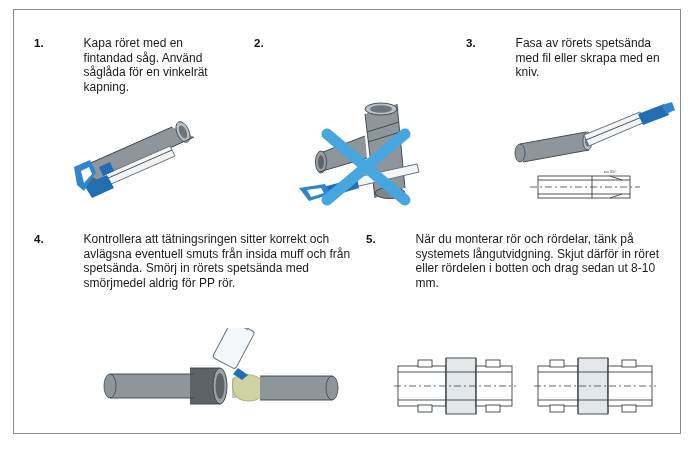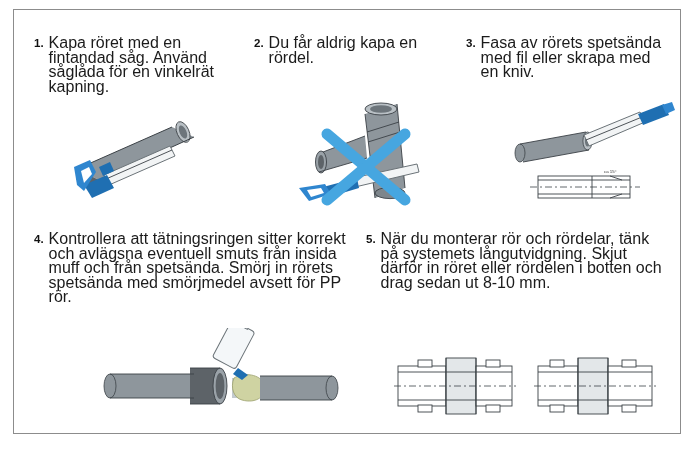--- a/index.html
+++ b/index.html
@@ -33,23 +33,24 @@
   }
   .step-num {
     font-weight: bold;
     font-size: 11.5px;
     color: #111111;
     margin-right: 5px;
     line-height: 14.5px;
     flex: 0 0 auto;
   }
   .step-text {
-    font-size: 16px;
+    font-size: 12px;
     line-height: 14.6px;
     color: #1b1b1b;
+    margin-left: 35px;
   }
 
   
   #step1 { left: 20px;  top: 26px;  width: 200px; }
   #step2 { left: 240px; top: 26px;  width: 210px; }
   #step3 { left: 452px; top: 26px;  width: 200px; }
   #step4 { left: 20px;  top: 222px; width: 320px; }
   #step5 { left: 352px; top: 222px; width: 300px; }
 
   .art {
@@ -102,21 +103,20 @@
       <path class="handle" d="M40 80 L63 70 L70 83 L48 93 Z"></path>
       <path class="handle-lt" d="M30 62 L46 55 L52 67 L40 86 L33 80 Z"></path>
       <path fill="#ffffff" d="M37 66 L45 62 L48 69 L40 78 Z"></path>
       <path class="handle" d="M55 62 L66 57 L70 66 L59 71 Z"></path>
     </g>
   </svg>
 
   <div class="step" id="step2">
     <div class="step-head">
       <span class="step-num">2.</span>
-      <span class="step-text">Du får aldrig kapa en rördel.</span>
     </div>
   </div>
 
   <svg class="art" style="left:265px; top:82px;" width="170" height="125" viewBox="0 0 170 125">
 
     <g>
 
       <path class="pipe-mid" d="M86 22 L118 12 L126 96 L96 106 Z"></path>
       <path class="pipe-dark" d="M86 22 L96 106 L96 106 L86 22 Z"></path>
       <ellipse cx="102" cy="17" rx="16" ry="6" fill="#b9c0c5" stroke="#3b4146" stroke-width="0.9"></ellipse>
@@ -175,21 +175,21 @@
       <line class="dash" x1="0" y1="19" x2="110" y2="19"></line>
       <path class="thin" d="M80 8 L92 12 M80 30 L92 26"></path>
       <path class="thin" d="M62 8 L62 30"></path>
       <text class="tinytext" x="74" y="5">ca 15°</text>
     </g>
   </svg>
 
   <div class="step" id="step4">
     <div class="step-head">
       <span class="step-num">4.</span>
-      <span class="step-text">Kontrollera att tätningsringen sitter korrekt och avlägsna eventuell smuts från insida muff och från spetsända. Smörj in rörets spetsända med smörjmedel avsett för PP rör.</span>
+      <span class="step-text">Kontrollera att tätningsringen sitter korrekt och avlägsna eventuell smuts från insida muff och från spetsända. Smörj in rörets spetsända med smörjmedel aldrig för PP rör.</span>
     </div>
   </div>
 
   <svg class="art" style="left:78px; top:318px;" width="250" height="95" viewBox="0 0 250 95">
 
     <g>
       <rect class="pipe-mid" x="18" y="46" width="84" height="24"></rect>
       <ellipse cx="18" cy="58" rx="6" ry="12" fill="#8e969c" stroke="#3b4146" stroke-width="0.8"></ellipse>
       <rect class="pipe-dark" x="98" y="40" width="30" height="36"></rect>
       <ellipse cx="128" cy="58" rx="7" ry="18" fill="#9aa2a8" stroke="#3b4146" stroke-width="0.9"></ellipse>

